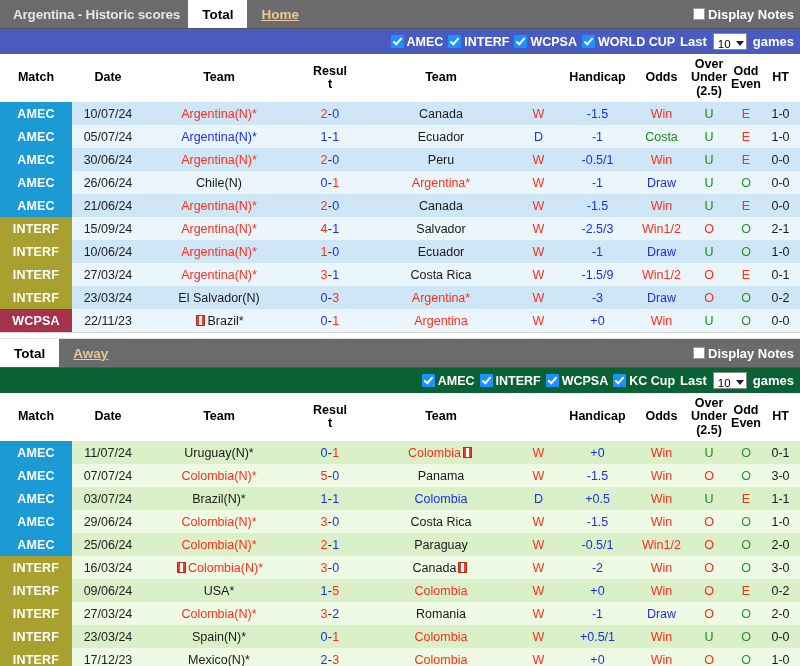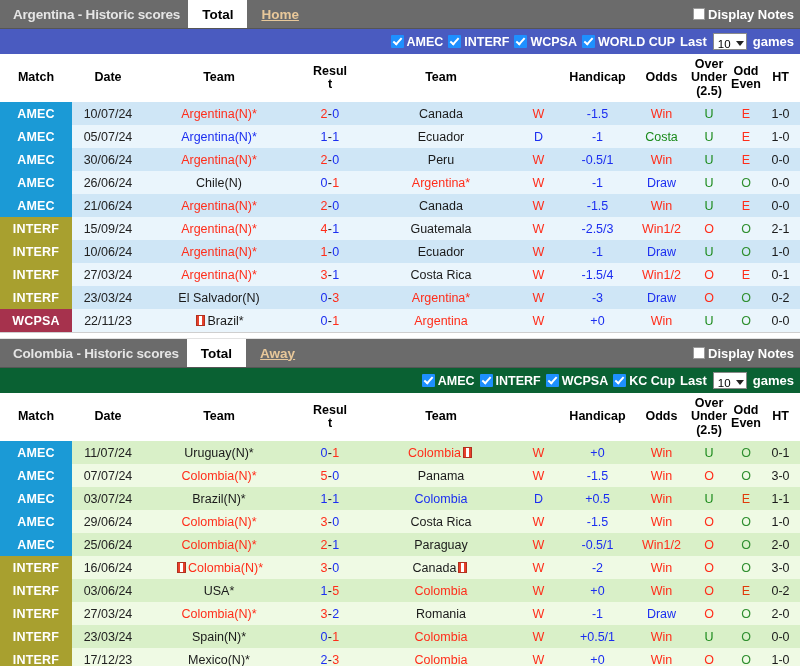--- a/index.html
+++ b/index.html
@@ -338,21 +338,21 @@
             <td class="t-green">U</td>
             <td class="t-red">E</td>
             <td class="t-black">0-0</td>
             <td class="t-green">U</td>
           </tr>
           <tr>
             <td class="badge bg-INTERF">INTERF</td>
             <td class="date-cell">15/09/24</td>
             <td class="t-red"><span>Argentina(N)*</span></td>
             <td class="score"><span class="t-red">4</span><span class="t-black">-</span><span class="t-blue">1</span></td>
-            <td class="t-black"><span>Guatemala</span></td>
+            <td class="t-black"><span>Salvador</span></td>
             <td class="t-red">W</td>
             <td class="t-blue">-2.5/3</td>
             <td class="t-red">Win1/2</td>
             <td class="t-red">O</td>
             <td class="t-dgreen">O</td>
             <td class="t-black">2-1</td>
             <td class="t-red">O</td>
           </tr>
           <tr>
             <td class="badge bg-INTERF">INTERF</td>
@@ -368,21 +368,21 @@
             <td class="t-black">1-0</td>
             <td class="t-red">O</td>
           </tr>
           <tr>
             <td class="badge bg-INTERF">INTERF</td>
             <td class="date-cell">27/03/24</td>
             <td class="t-red"><span>Argentina(N)*</span></td>
             <td class="score"><span class="t-red">3</span><span class="t-black">-</span><span class="t-blue">1</span></td>
             <td class="t-black"><span>Costa Rica</span></td>
             <td class="t-red">W</td>
-            <td class="t-blue">-1.5/4</td>
+            <td class="t-blue">-1.5/9</td>
             <td class="t-red">Win1/2</td>
             <td class="t-red">O</td>
             <td class="t-red">E</td>
             <td class="t-black">0-1</td>
             <td class="t-red">O</td>
           </tr>
           <tr>
             <td class="badge bg-INTERF">INTERF</td>
             <td class="date-cell">23/03/24</td>
             <td class="t-black"><span>El Salvador(N)</span></td>
@@ -409,21 +409,20 @@
             <td class="t-dgreen">O</td>
             <td class="t-black">0-0</td>
             <td class="t-green">U</td>
           </tr>
         </tbody>
       </table>
     </div>
     <div class="gap"></div>
     <div class="section sec-green">
       <div class="titlebar">
-        <div class="title-label">Colombia - Historic scores</div>
         <div class="tab active">Total</div>
         <div class="tab inactive">Away</div>
         <div class="notes-box">
           <span class="notes-chk"></span>
           <span class="notes-label">Display Notes</span>
         </div>
       </div>
       <div class="filterbar green">
         <div class="filt-item">
           <span class="filt-chk"></span>
@@ -531,35 +530,35 @@
             <td class="t-red">W</td>
             <td class="t-blue">-0.5/1</td>
             <td class="t-red">Win1/2</td>
             <td class="t-red">O</td>
             <td class="t-dgreen">O</td>
             <td class="t-black">2-0</td>
             <td class="t-red">O</td>
           </tr>
           <tr>
             <td class="badge bg-INTERF">INTERF</td>
-            <td class="date-cell">16/06/24</td>
+            <td class="date-cell">16/03/24</td>
             <td class="t-red"><span class="flag"></span><span>Colombia(N)*</span></td>
             <td class="score"><span class="t-red">3</span><span class="t-black">-</span><span class="t-blue">0</span></td>
             <td class="t-black"><span>Canada</span><span class="flag"></span></td>
             <td class="t-red">W</td>
             <td class="t-blue">-2</td>
             <td class="t-red">Win</td>
             <td class="t-red">O</td>
             <td class="t-dgreen">O</td>
             <td class="t-black">3-0</td>
             <td class="t-red">O</td>
           </tr>
           <tr>
             <td class="badge bg-INTERF">INTERF</td>
-            <td class="date-cell">03/06/24</td>
+            <td class="date-cell">09/06/24</td>
             <td class="t-black"><span>USA*</span></td>
             <td class="score"><span class="t-blue">1</span><span class="t-black">-</span><span class="t-red">5</span></td>
             <td class="t-red"><span>Colombia</span></td>
             <td class="t-red">W</td>
             <td class="t-blue">+0</td>
             <td class="t-red">Win</td>
             <td class="t-red">O</td>
             <td class="t-orange">E</td>
             <td class="t-black">0-2</td>
             <td class="t-red">O</td>

